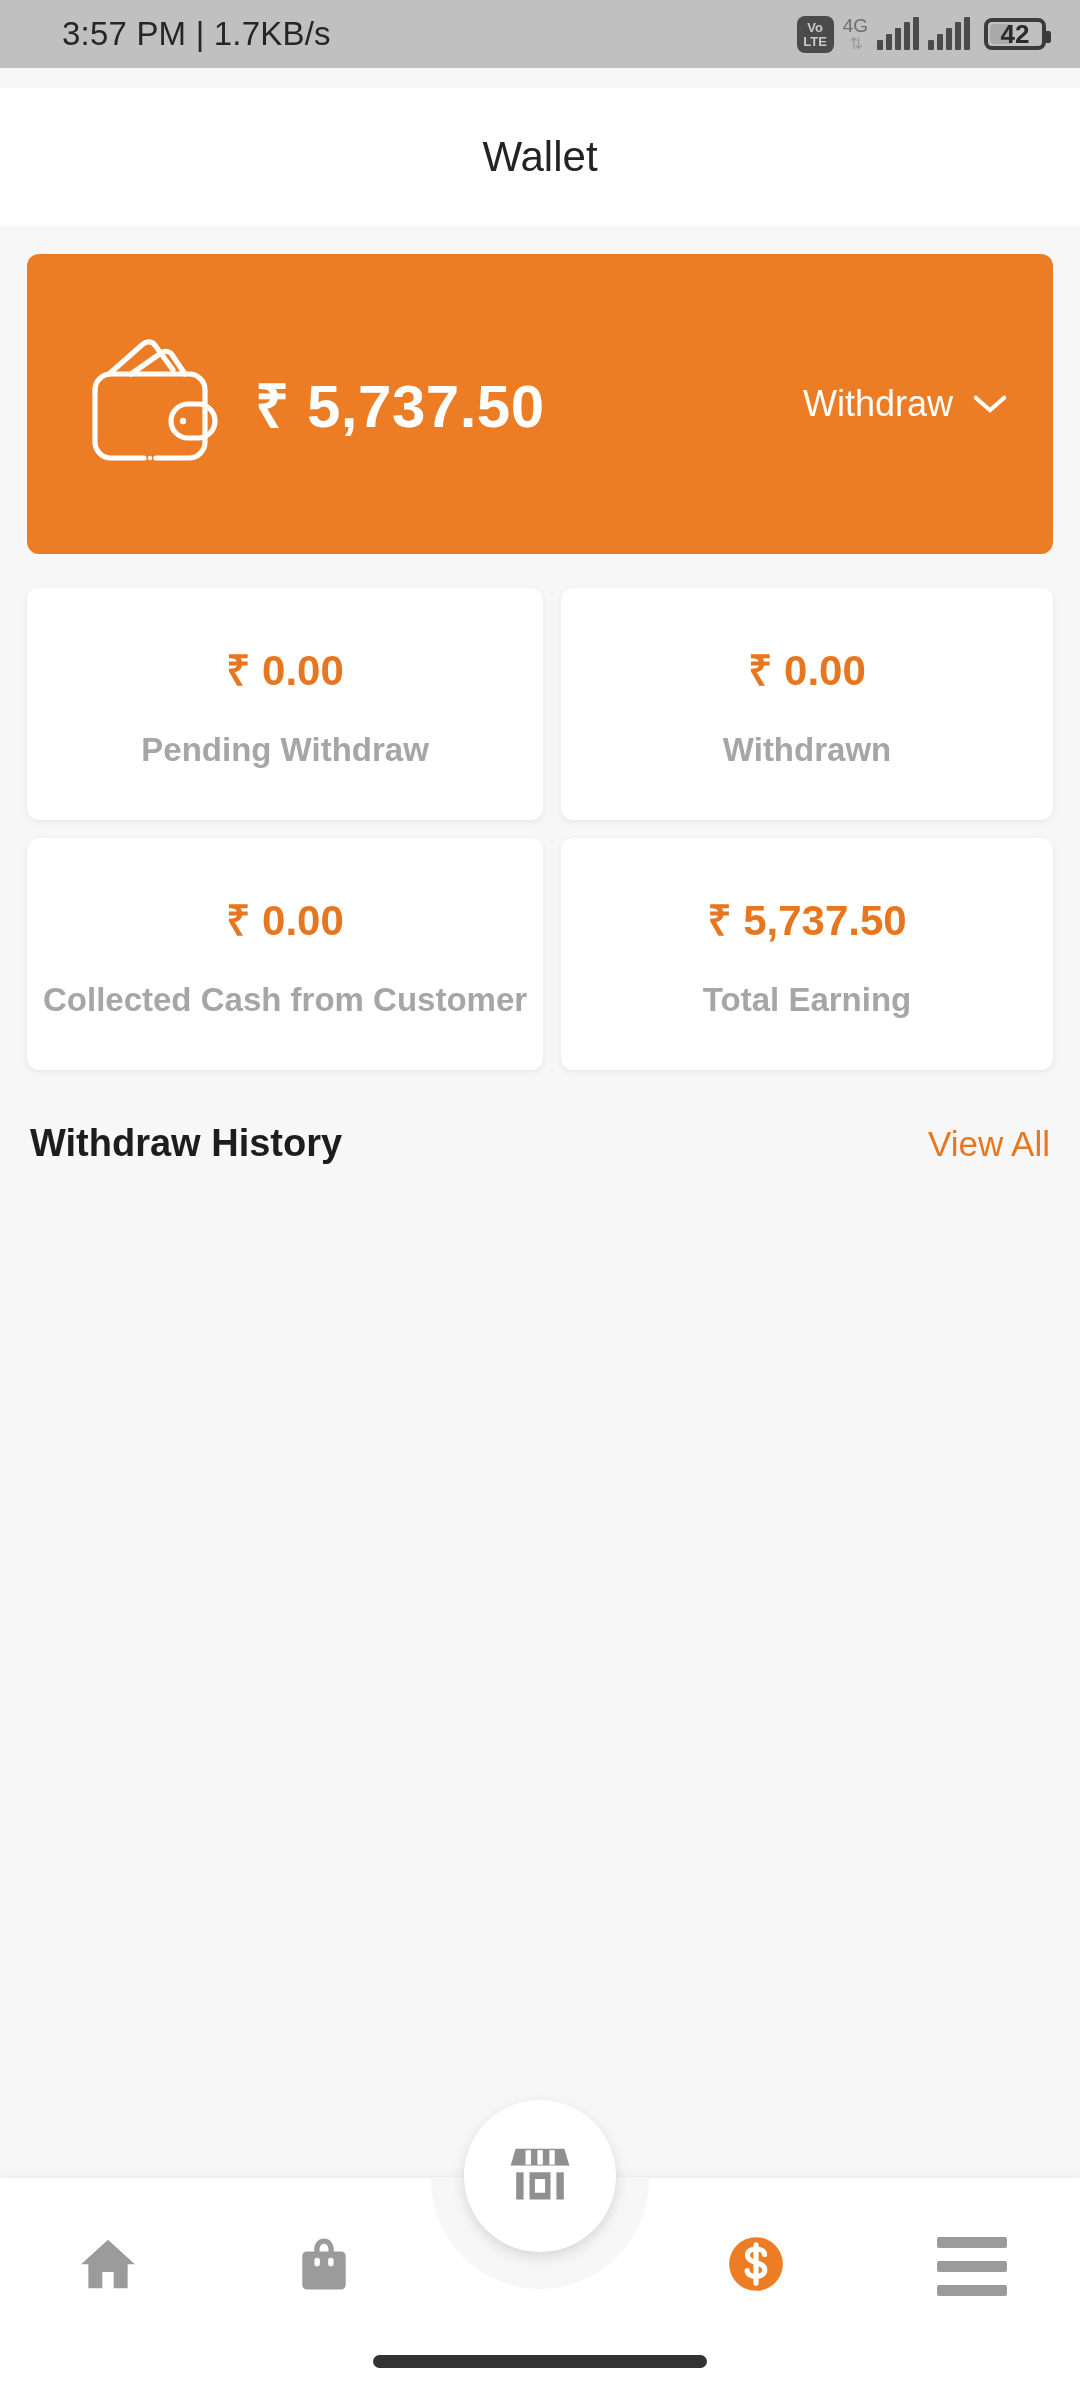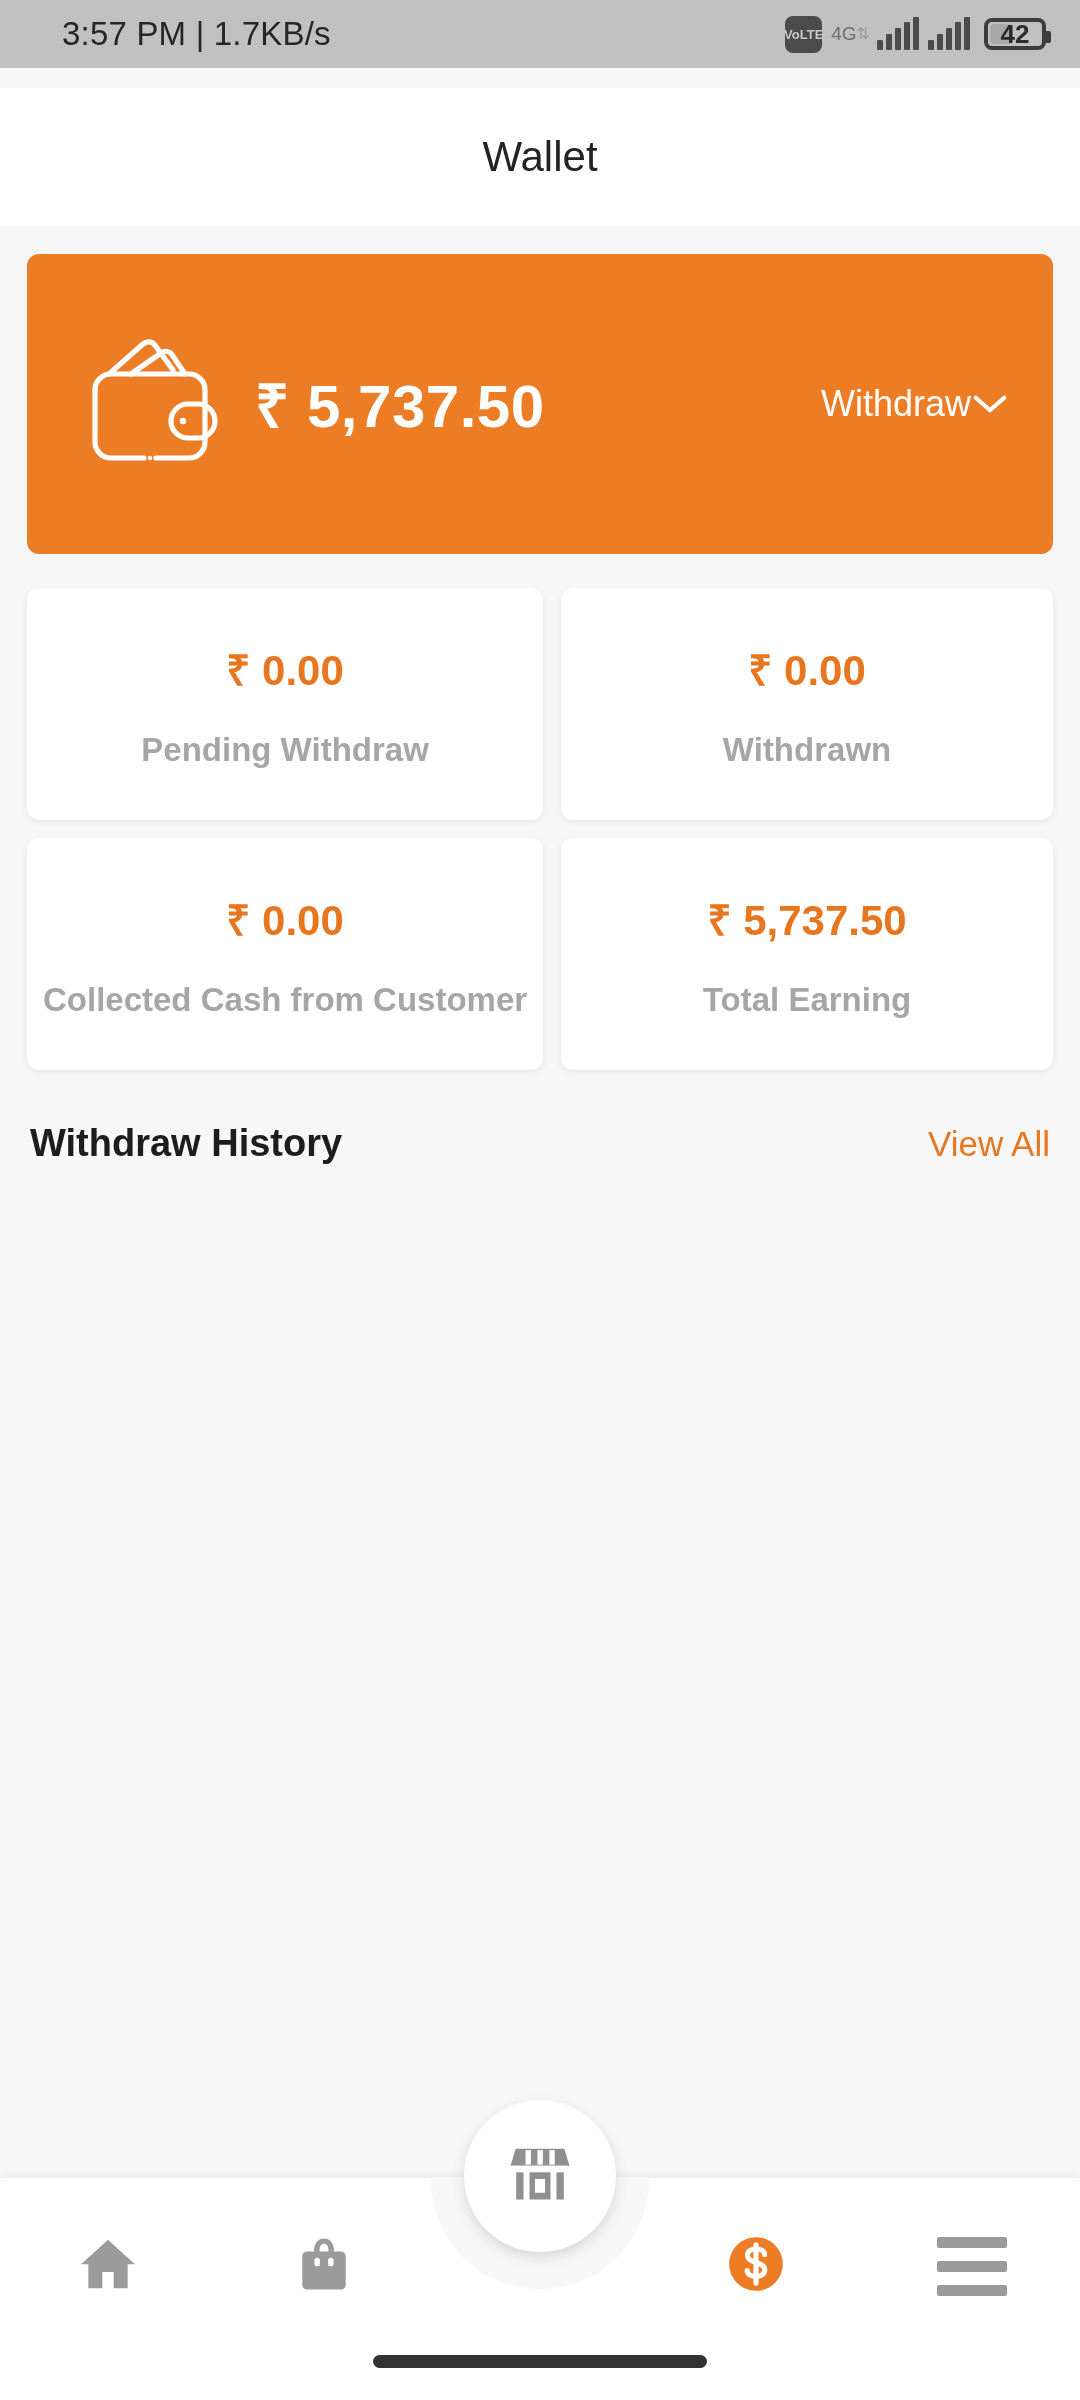--- a/index.html
+++ b/index.html
@@ -29,27 +29,27 @@
     letter-spacing:0.2px;
     white-space:nowrap;
   }
   .status-right {
     display:flex; align-items:center; gap:9px;
   }
   .volte {
     width:37px; height:37px;
     background:#4b4b4b; color:#c9c9c9;
     border-radius:8px;
-    display:flex; flex-direction:row;
+    display:flex; flex-direction:column;
     align-items:center; justify-content:center;
     line-height:1;
   }
   .volte span:first-child { font-size:13px; font-weight:bold; }
   .volte span:last-child  { font-size:13px; font-weight:bold; margin-top:1px;}
-  .netgroup { display:flex; align-items:center; }
+  .netgroup { display:flex; flex-direction:column; align-items:center; }
   .net-label { font-size:19px; color:#6e6e6e; line-height:1; margin-bottom:1px; }
   .net-arrows { font-size:16px; color:#9a9a9a; line-height:1; letter-spacing:-2px; }
   .bars { display:flex; align-items:flex-end; gap:3px; height:32px; }
   .bars i { display:block; width:6px; background:#4b4b4b; border-radius:1px; }
   .bars i:nth-child(1){ height:10px; }
   .bars i:nth-child(2){ height:16px; }
   .bars i:nth-child(3){ height:22px; }
   .bars i:nth-child(4){ height:28px; }
   .bars i:nth-child(5){ height:33px; }
   .batt {
@@ -103,21 +103,21 @@
   .hero-label {
     font-size:36px; color:#ffffff;
     opacity:.97; margin-bottom:14px;
   }
   .hero-amount {
     font-size:60px; font-weight:bold; color:#ffffff;
     letter-spacing:0.5px; white-space:nowrap;
   }
   .hero-action {
     flex:0 0 auto;
-    display:flex; align-items:center; gap:0;
+    display:flex; align-items:center; gap:18px;
     color:#ffffff; font-size:36px;
     padding-left:10px;
   }
 
   
   .grid {
     display:grid;
     grid-template-columns:1fr 1fr;
     gap:18px;
     margin-top:34px;

